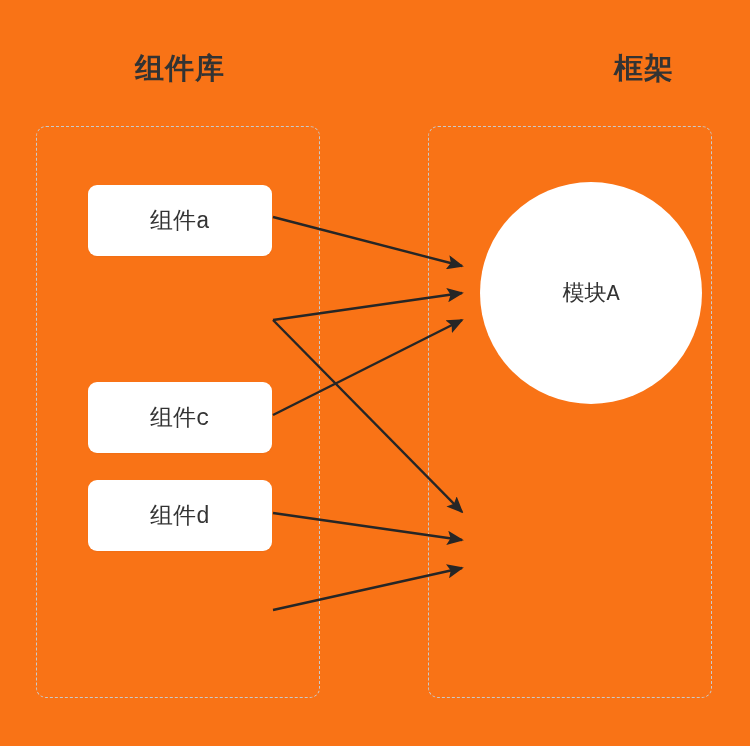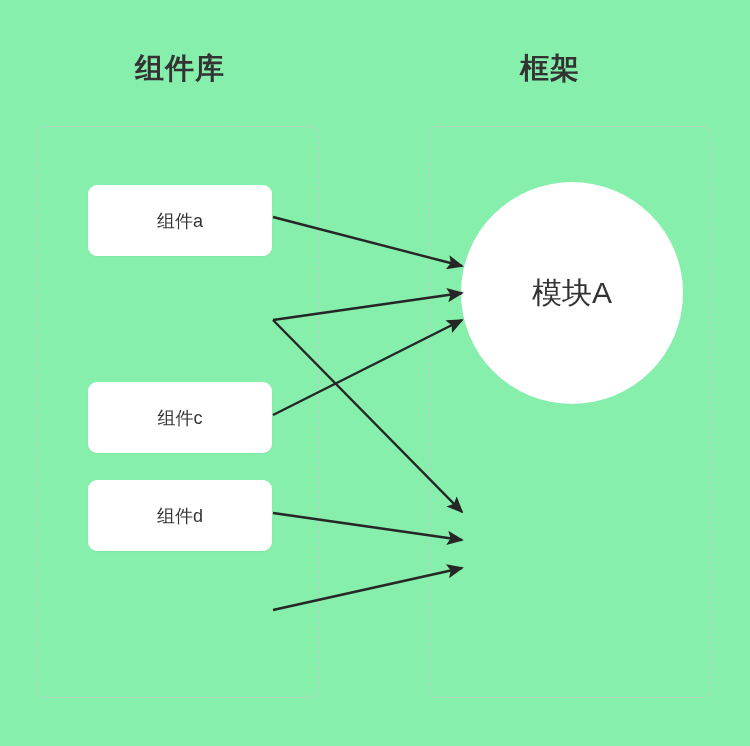--- a/index.html
+++ b/index.html
@@ -11,35 +11,36 @@
     height: 746px;
     background: #f2f2f2;
     font-family: "Liberation Sans", "DejaVu Sans", sans-serif;
     overflow: hidden;
     position: relative;
   }
   #stage {
     position: relative;
     width: 750px;
     height: 746px;
-    background: #86efac;
+    background: #f97316;
+    font-family: Liberation Mono, monospace;
   }
 
   
   .col-title {
     position: absolute;
     font-size: 29px;
     font-weight: bold;
     color: #333333;
     letter-spacing: 1px;
     text-align: center;
     white-space: nowrap;
   }
   #title-library { left: 78px; top: 49px; width: 204px; }
-  #title-framework { left: 448px; top: 49px; width: 204px; }
+  #title-framework { left: 470px; top: 49px; width: 204px; text-align: right; }
 
   
   .group-box {
     position: absolute;
     border: 1.6px dashed #c9c9c9;
     border-radius: 10px;
     box-sizing: border-box;
     background: transparent;
   }
   #group-library   { left: 36px;  top: 126px; width: 284px; height: 572px; }
@@ -49,44 +50,44 @@
   .component-card {
     position: absolute;
     left: 88px;
     width: 184px;
     height: 71px;
     background: #ffffff;
     border-radius: 9px;
     display: flex;
     align-items: center;
     justify-content: center;
-    font-size: 18px;
+    font-size: 23px;
     color: #333333;
     box-shadow: 0 1px 2px rgba(0,0,0,0.04);
     box-sizing: border-box;
   }
   .card-0 { top: 185px; }
   .card-1 { top: 283px; }
   .card-2 { top: 382px; }
   .card-3 { top: 480px; }
   .card-4 { top: 578px; }
 
   
   .module-circle {
     position: absolute;
     width: 222px;
     height: 222px;
     border-radius: 50%;
     background: #ffffff;
     display: flex;
     align-items: center;
     justify-content: center;
-    font-size: 30px;
+    font-size: 22px;
     color: #333333;
-    left: 461px;
+    left: 480px;
   }
   .circle-0 { top: 182px; }
   .circle-1 { top: 429px; }
 
   
   #arrow-layer {
     position: absolute;
     left: 0;
     top: 0;
     width: 750px;

